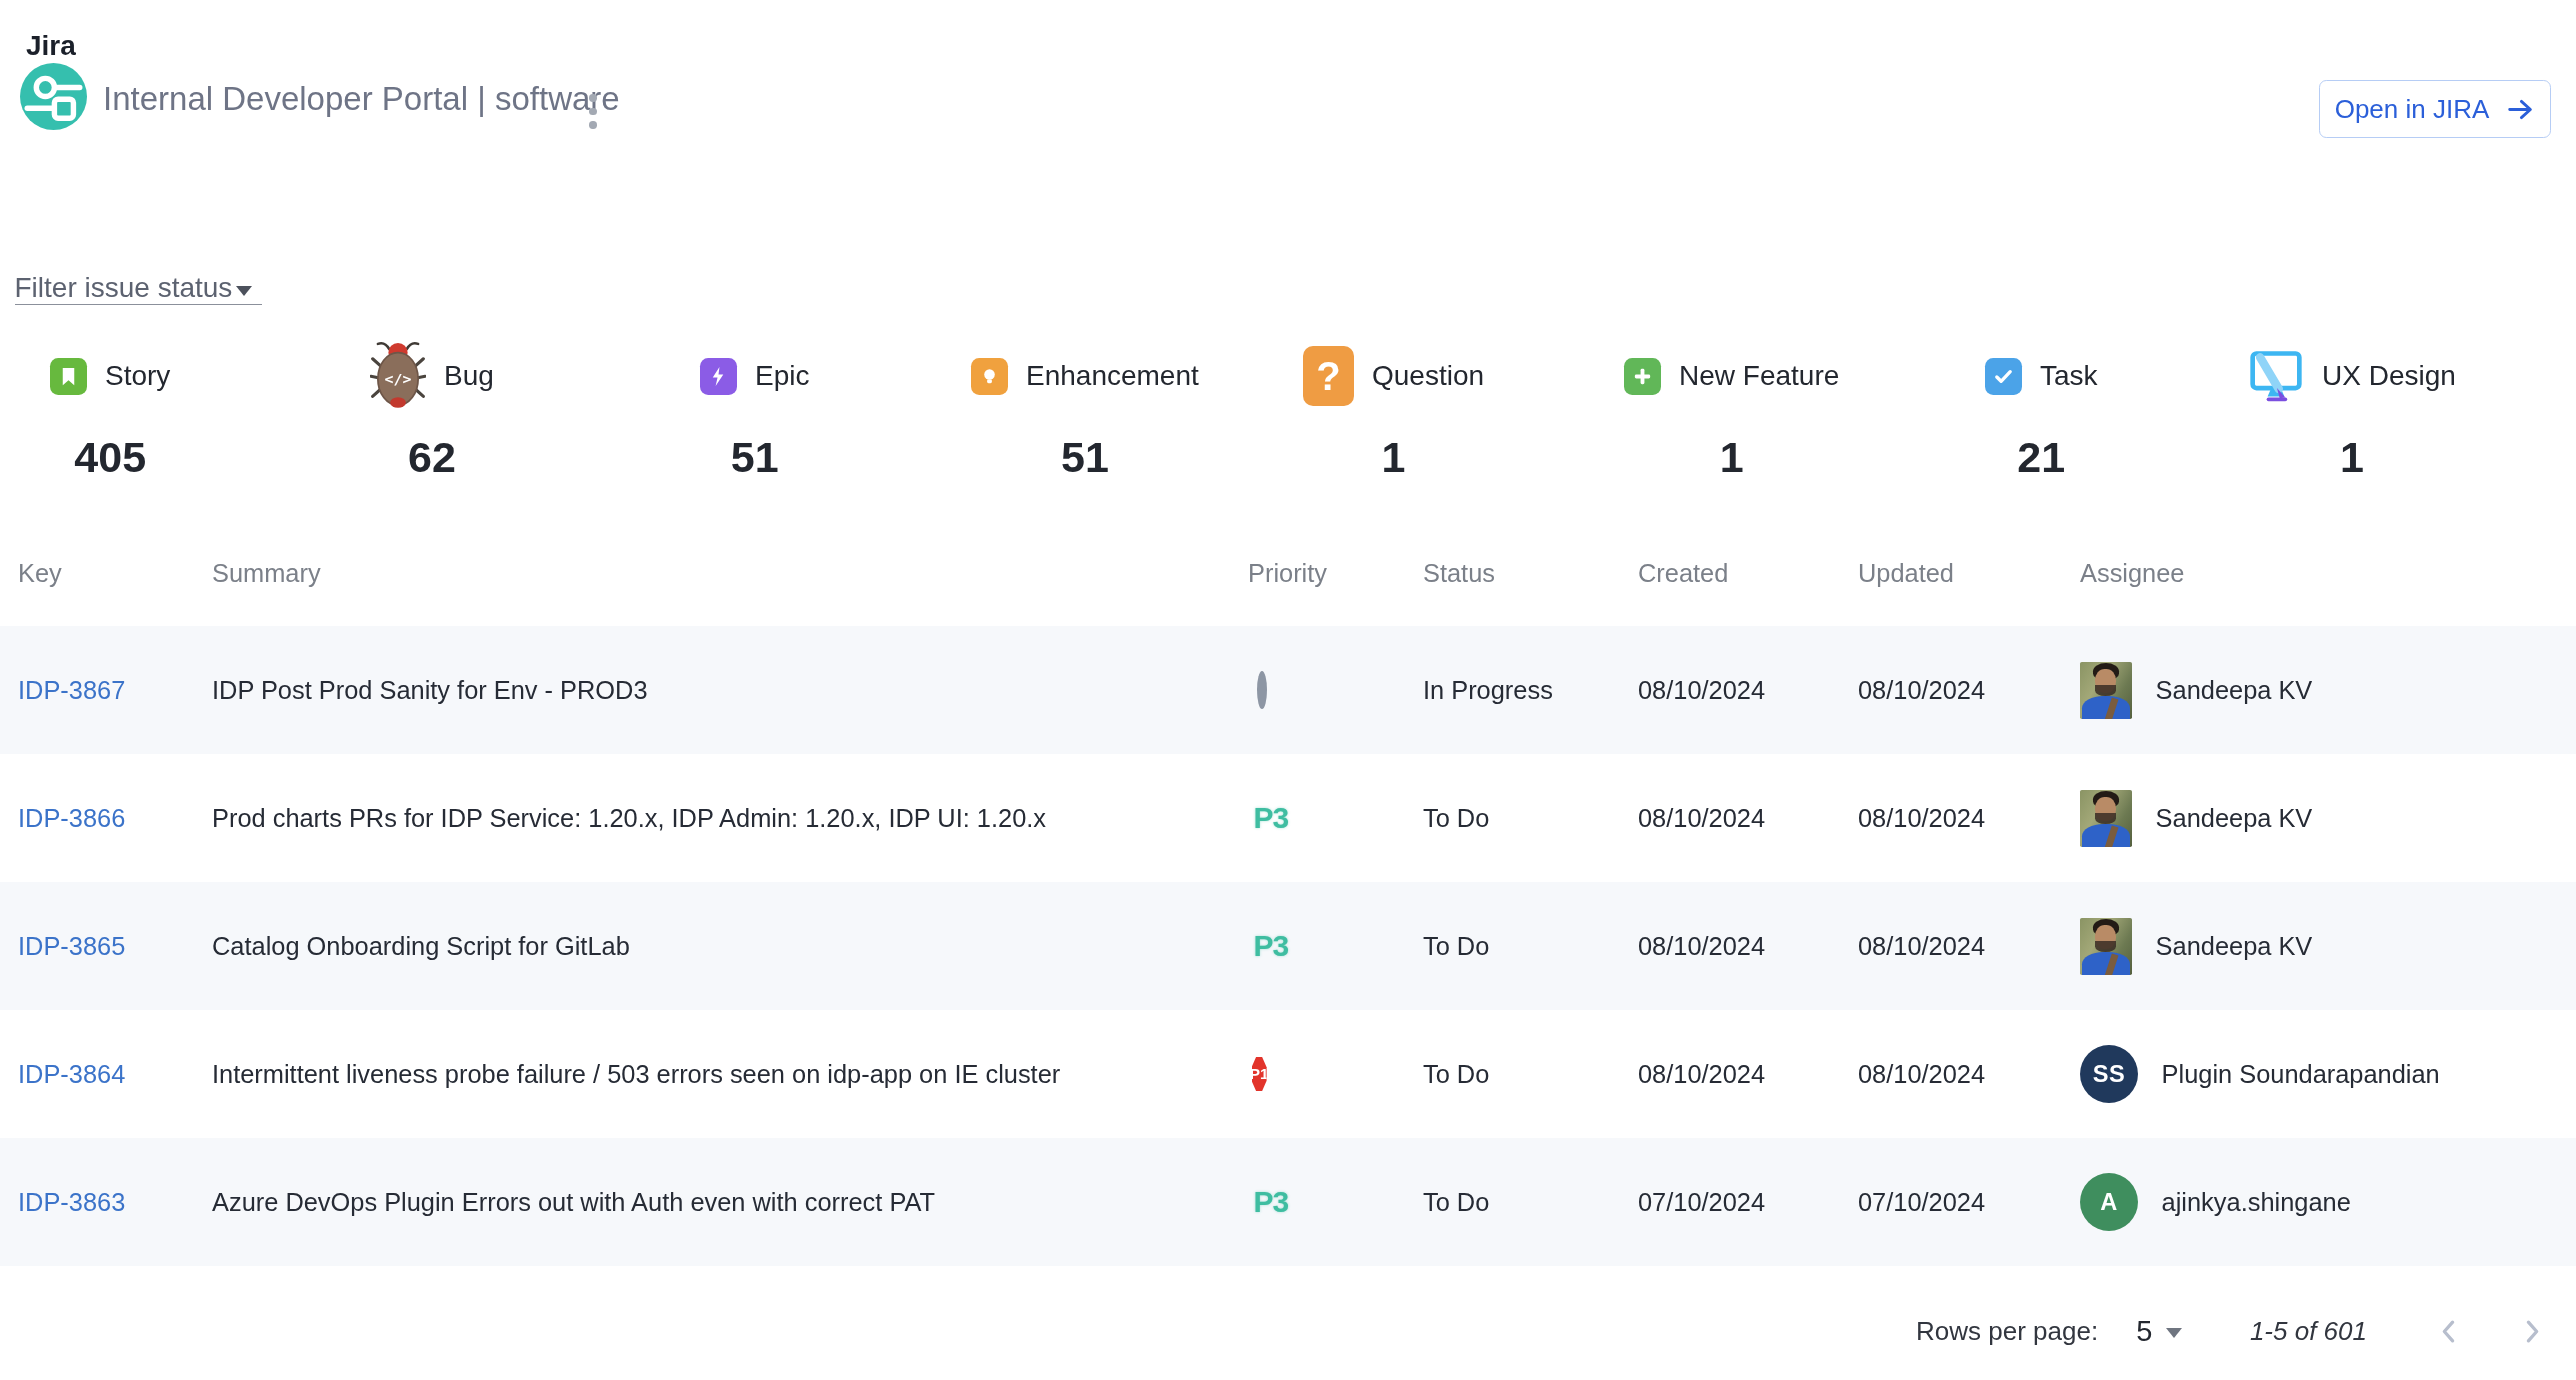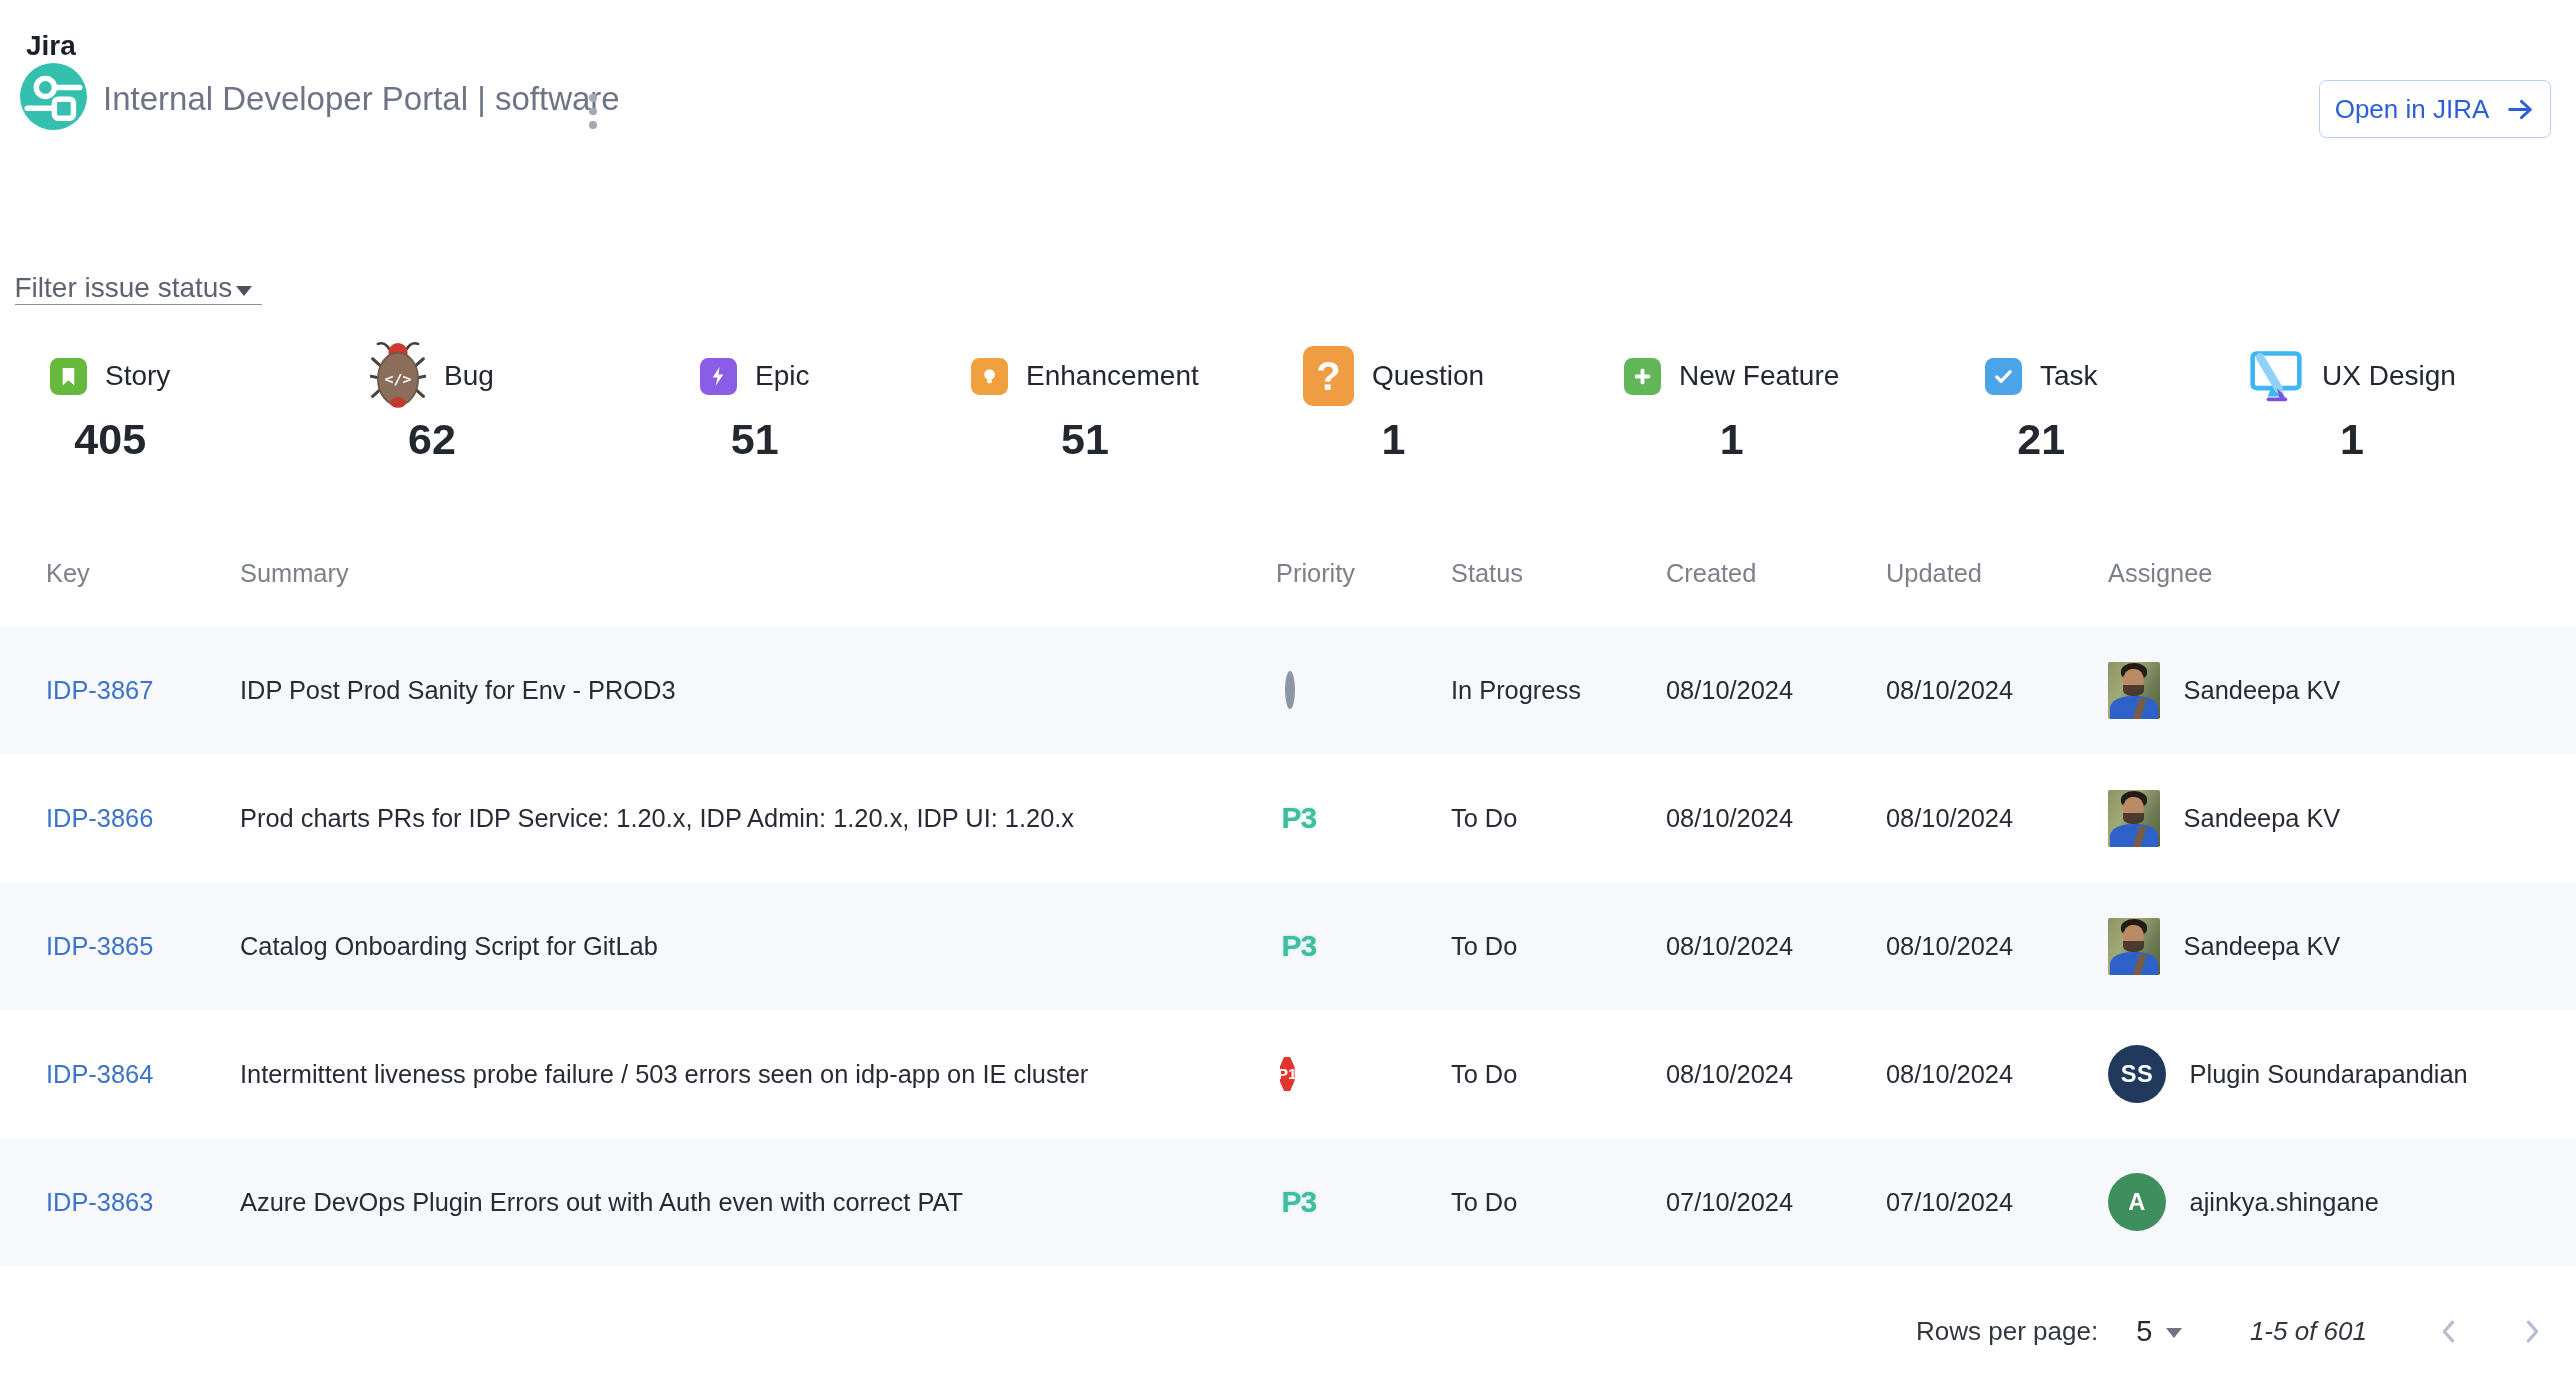--- a/index.html
+++ b/index.html
@@ -23,27 +23,27 @@
   
   .filter { position:absolute; left:14.5px; top:272px; width:247px; padding-bottom:0; border-bottom:1.8px solid #8b909b;
             display:flex; align-items:center; font-size:28px; color:#5c6270; cursor:pointer; }
   .filter .caret { width:0; height:0; border-left:8.2px solid transparent; border-right:8.2px solid transparent;
                    border-top:10px solid #4c515c; margin-left:3.6px; margin-top:5.4px; }
 
   
   .counter { position:absolute; top:337px; display:flex; flex-direction:column; align-items:center; }
   .counter .head { display:flex; align-items:center; gap:18px; height:78px; }
   .counter .clabel { font-size:28px; color:#23272f; white-space:nowrap; }
-  .counter .ccount { font-size:43px; font-weight:600; color:#23272f; margin-top:0; }
+  .counter .ccount { font-size:43px; font-weight:600; color:#23272f; margin-top:18px; }
   .ic-sm { width:37px; height:37px; border-radius:8.2px; display:flex; align-items:center; justify-content:center; flex:0 0 auto; }
   .ic-q  { width:51px; height:60px; border-radius:10px; display:flex; align-items:center; justify-content:center;
            color:#fff; font-size:40px; font-weight:700; flex:0 0 auto; }
 
   
-  .thead, .trow { display:grid; grid-template-columns:194px 1036px 175px 215px 220px 222px 1fr; padding-left:46px; align-items:center; }
+  .thead, .trow { display:grid; grid-template-columns:194px 1036px 175px 215px 220px 222px 1fr; padding-left:18px; align-items:center; }
   .thead { position:absolute; top:559px; left:0; right:0; font-size:25.4px; color:#7b8089; }
   .tbody { position:absolute; top:626px; left:0; right:0; }
   .trow { height:128px; font-size:25.4px; color:#262b35; }
   .trow.alt { background:#f6f8fb; }
   .key-link { color:#3b73c9; text-decoration:none; cursor:pointer; }
   .ring { width:22px; height:22px; border:5.4px solid #8d96a4; border-radius:50%; margin-left:9px; }
   .p3 { font-weight:800; font-size:30px; color:#3fbda1; letter-spacing:-0.9px; margin-left:5.4px;
         text-shadow:0 0 2.7px rgba(63,189,161,0.45); }
   .p1 { width:15px; height:34px; margin-left:3.6px; background:#e2342b; color:#fff; display:flex; align-items:center;
         justify-content:center; font-size:15.4px; font-weight:700;

